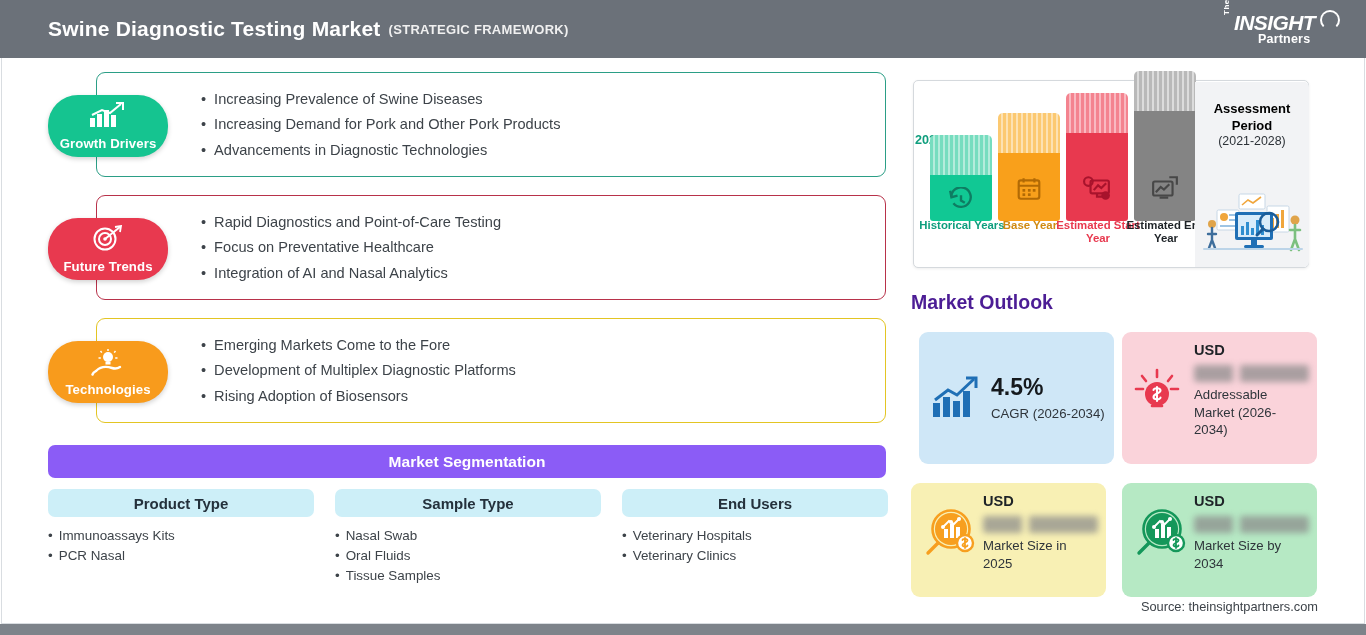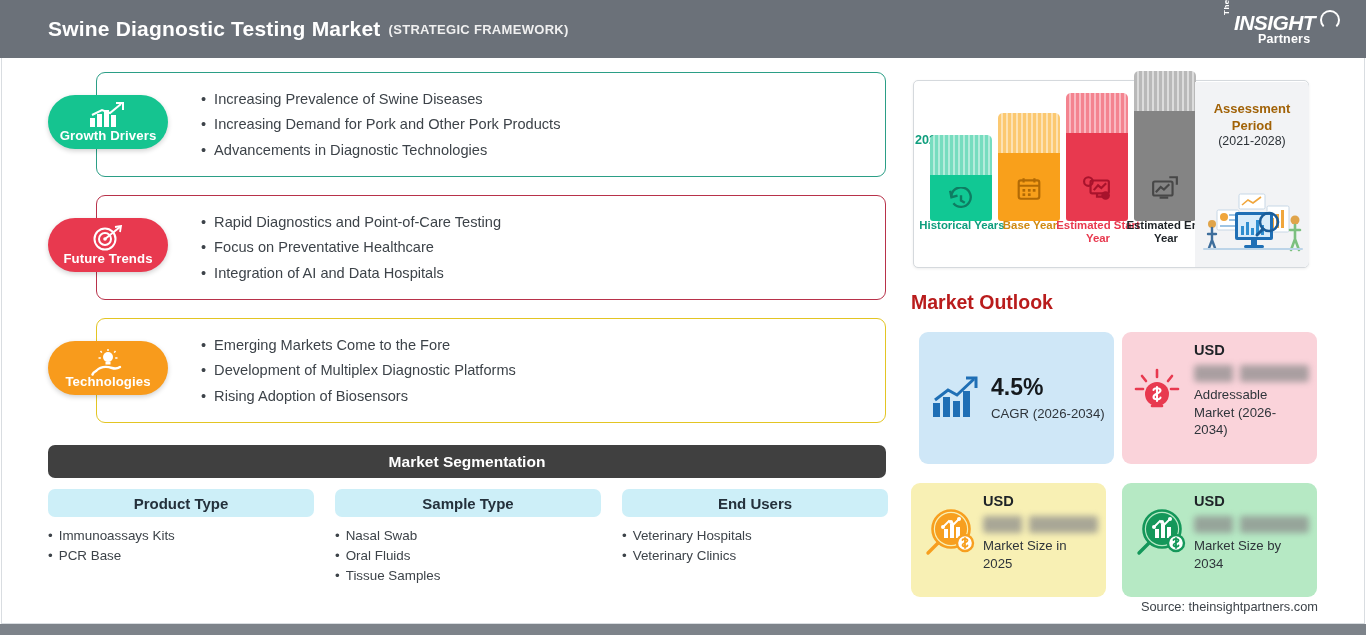--- a/index.html
+++ b/index.html
@@ -35,31 +35,31 @@
   .drivers { position:absolute; left:0; top:0; }
   .dcard {
     position:absolute; left:96px; width:790px;
     border:1.3px solid; border-radius:9px; background:#fff;
   }
   .dcard .bullets { padding:13px 0 13px 104px; }
   .bullet { font-size:14.6px; color:#3d4349; line-height:1.0; padding:5.5px 0; }
   .bullet::before { content:"•"; margin-right:8px; color:#3d4349; }
 
   .badge {
-    position:absolute; width:120px; height:54px; border-radius:30px;
+    position:absolute; width:120px; height:62px; border-radius:30px;
     color:#fff; display:flex; flex-direction:column; align-items:center; justify-content:flex-end;
     padding-bottom:6px; box-shadow:0 2px 5px rgba(0,0,0,.18); z-index:4;
   }
   .badge .blabel { font-size:13.2px; font-weight:bold; letter-spacing:.1px; }
   .badge .bicon { position:absolute; top:7px; left:50%; transform:translateX(-50%); }
 
   
   .seg-title {
     position:absolute; left:48px; top:445px; width:838px; height:33px;
-    background:#404040; border-radius:7px; color:#fff; font-size:15.5px; font-weight:bold;
+    background:#8b5cf6; border-radius:7px; color:#fff; font-size:15.5px; font-weight:bold;
     display:flex; align-items:center; justify-content:center;
   }
   .seg-col { position:absolute; top:489px; width:266px; }
   .seg-head {
     height:28px; background:#cdeff8; border-radius:7px; color:#24313c;
     font-size:15px; font-weight:bold; display:flex; align-items:center; justify-content:center;
   }
   .seg-list { padding-top:9px; }
   .seg-item { font-size:13.4px; color:#3d4349; line-height:20px; }
   .seg-item::before { content:"•"; margin-right:6px; }
@@ -69,25 +69,25 @@
     position:absolute; left:913px; top:80px; width:396px; height:188px;
     background:#fff; border:1px solid #d5d9dd; border-radius:5px; box-shadow:0 1px 3px rgba(0,0,0,.07);
   }
   .assess-inner { position:absolute; left:0; top:0; width:281px; height:186px; }
   .barblk { position:absolute; bottom:46px; width:62px; border-radius:5px 5px 3px 3px; overflow:hidden; }
   .bar-strip { width:100%; height:40px; }
   .bar-solid { width:100%; position:relative; }
   .bar-year { position:absolute; width:96px; text-align:center; font-size:12.6px; font-weight:bold; }
   .bar-cap { position:absolute; width:90px; text-align:center; font-size:11.4px; font-weight:bold; line-height:13.4px; }
   .assess-right { position:absolute; left:281px; top:1px; width:114px; height:185px; background:#f2f3f5; border-radius:0 5px 5px 0; }
-  .ap-t1 { position:absolute; top:18px; width:100%; text-align:center; font-size:13px; font-weight:bold; color:#a16207; line-height:17px;}
+  .ap-t1 { position:absolute; top:18px; width:100%; text-align:center; font-size:13px; font-weight:bold; color:#000000; line-height:17px;}
   .ap-t2 { position:absolute; top:52px; width:100%; text-align:center; font-size:12.4px; color:#2d3238; }
 
   
-  .mo-title { position:absolute; left:911px; top:291px; font-size:19.5px; font-weight:bold; color:#b91c1c; }
+  .mo-title { position:absolute; left:911px; top:291px; font-size:19.5px; font-weight:bold; color:#4c1d95; }
   .mcard { position:absolute; width:195px; border-radius:9px; }
   .mcard .mbody { position:absolute; left:72px; top:0; right:8px; }
   .mc-usd { font-size:14.6px; font-weight:bold; color:#1e2327; }
   .blurred { height:17px; margin:7px 0 4px 0; border-radius:3px;
              background:linear-gradient(90deg,#8b8b8b 0 34%,transparent 34% 40%,#8b8b8b 40% 100%);
              filter: blur(3.1px); opacity:.72; }
   .mc-cap { font-size:13.2px; color:#2f353b; line-height:17.5px; }
   .mc-big { font-size:23px; font-weight:bold; color:#15191d; }
   .source { position:absolute; right:48px; top:599px; font-size:12.8px; color:#3d4349; }
 </style>
@@ -130,21 +130,21 @@
           <path d="M28 1 L35 1 L35 8" stroke="#fff" stroke-width="2" fill="none"></path>
         </svg>
       </span>
       <span class="blabel">Growth Drivers</span>
     </div>
 
     <div class="dcard" id="dc1" style="top:195px; border-color:#b8324a;">
       <div class="bullets">
         <div class="bullet">Rapid Diagnostics and Point-of-Care Testing</div>
         <div class="bullet">Focus on Preventative Healthcare</div>
-        <div class="bullet">Integration of AI and Data Hospitals</div>
+        <div class="bullet">Integration of AI and Nasal Analytics</div>
       </div>
     </div>
     <div class="badge" style="left:48px; top:218px; background:#e8394f;">
       <span class="bicon">
         <svg width="38" height="26" viewBox="0 0 38 26">
           <circle cx="16" cy="14" r="10.5" stroke="#fff" stroke-width="2" fill="none"></circle>
           <circle cx="16" cy="14" r="6" stroke="#fff" stroke-width="2" fill="none"></circle>
           <circle cx="16" cy="14" r="1.8" fill="#fff"></circle>
           <path d="M16 14 L31 2" stroke="#fff" stroke-width="2"></path>
           <path d="M26 2 L32 1 L31 7" stroke="#fff" stroke-width="1.8" fill="none"></path>
@@ -179,21 +179,21 @@
       <span class="blabel">Technologies</span>
     </div>
   </div>
 
   <div class="seg-title">Market Segmentation</div>
 
   <div class="seg-col" style="left:48px;">
     <div class="seg-head">Product Type</div>
     <div class="seg-list">
       <div class="seg-item">Immunoassays Kits</div>
-      <div class="seg-item">PCR Base</div>
+      <div class="seg-item">PCR Nasal</div>
     </div>
   </div>
 
   <div class="seg-col" style="left:335px;">
     <div class="seg-head">Sample Type</div>
     <div class="seg-list">
       <div class="seg-item">Nasal Swab</div>
       <div class="seg-item">Oral Fluids</div>
       <div class="seg-item">Tissue Samples</div>
     </div>

